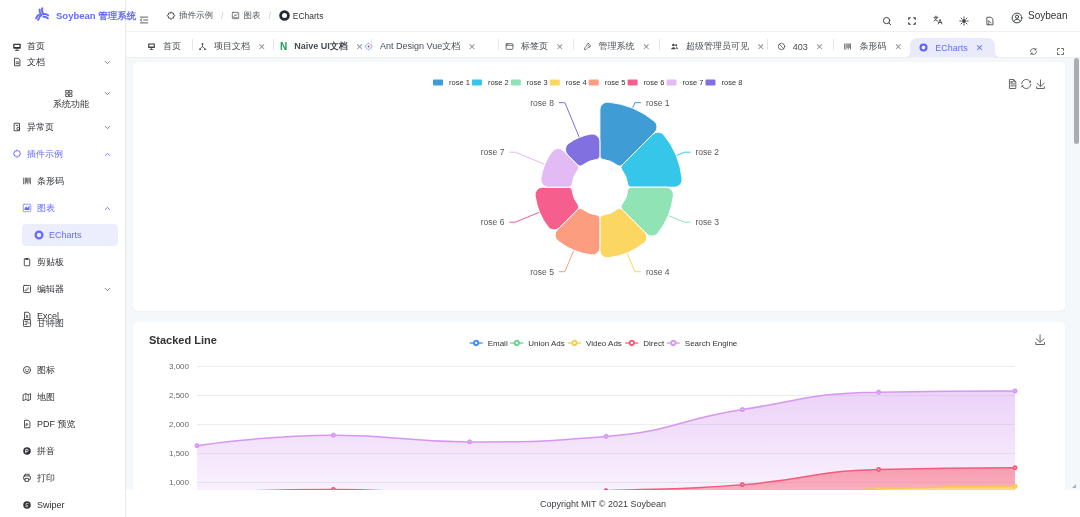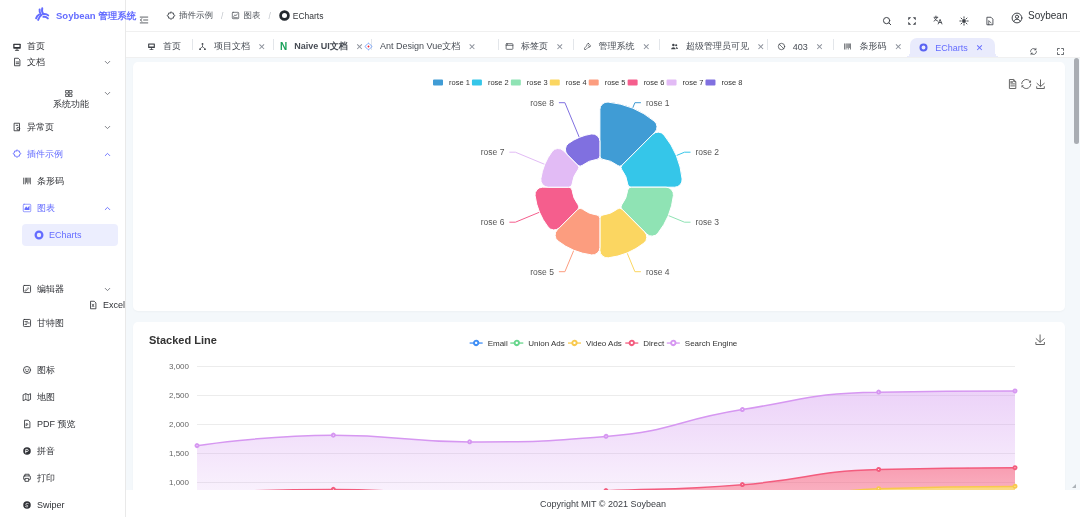--- a/index.html
+++ b/index.html
@@ -109,31 +109,38 @@
         <path d="M6 15l6-6 6 6"></path>
       </svg>
     </div>
 <div id="epill" style="top:224px;"></div>
 <div class="mi act" style="top:224px; padding-left:34px;">
       <svg width="10" height="10" viewBox="0 0 24 24" fill="none">
         <circle cx="12" cy="12" r="8" stroke="currentColor" stroke-width="5.5"></circle>
       </svg>
       <span class="lbl">ECharts</span>
     </div>
+<div class="mi l2 " style="top:251px;">
+      <svg width="10" height="10" viewBox="0 0 24 24" fill="none" stroke="currentColor" stroke-width="2" stroke-linecap="round" stroke-linejoin="round">
+        <rect x="5.5" y="4.5" width="13" height="16.5" rx="1.5"></rect>
+        <rect x="9" y="2.5" width="6" height="4" rx="1" fill="currentColor" stroke="none"></rect>
+      </svg>
+      <span class="lbl">剪贴板</span>
+    </div>
 <div class="mi l2 " style="top:278px;">
       <svg width="10" height="10" viewBox="0 0 24 24" fill="none" stroke="currentColor" stroke-width="2" stroke-linecap="round" stroke-linejoin="round">
         <rect x="3.5" y="3.5" width="17" height="17" rx="2"></rect>
         <path d="M8 15l6.5-6.5 1.8 1.8L9.8 16.8 7.5 17z" stroke-width="1.4"></path>
       </svg>
       <span class="lbl">编辑器</span>
       <svg class="chev" width="9" height="9" viewBox="0 0 24 24" fill="none" stroke="#717379" stroke-width="2.4" stroke-linecap="round" stroke-linejoin="round">
         <path d="M6 9l6 6 6-6"></path>
       </svg>
     </div>
-<div class="mi l2 " style="top:294px;justify-content:flex-end;">
+<div class="mi l2 " style="top:305px;">
       <svg width="10" height="10" viewBox="0 0 24 24" fill="none" stroke="currentColor" stroke-width="2" stroke-linecap="round" stroke-linejoin="round">
         <path d="M7 3h8l4 4v14H7z"></path>
         <path d="M10 10l4 6M14 10l-4 6" stroke-width="1.7"></path>
       </svg>
       <span class="lbl">Excel</span>
     </div>
 <div class="mi l2 " style="top:312px;">
       <svg width="10" height="10" viewBox="0 0 24 24" fill="none" stroke="currentColor" stroke-width="2" stroke-linecap="round" stroke-linejoin="round">
         <rect x="3.5" y="3.5" width="17" height="17" rx="2"></rect>
         <path d="M7 8.5h6M9.5 12h8M7 15.5h4" stroke-width="1.8"></path>

